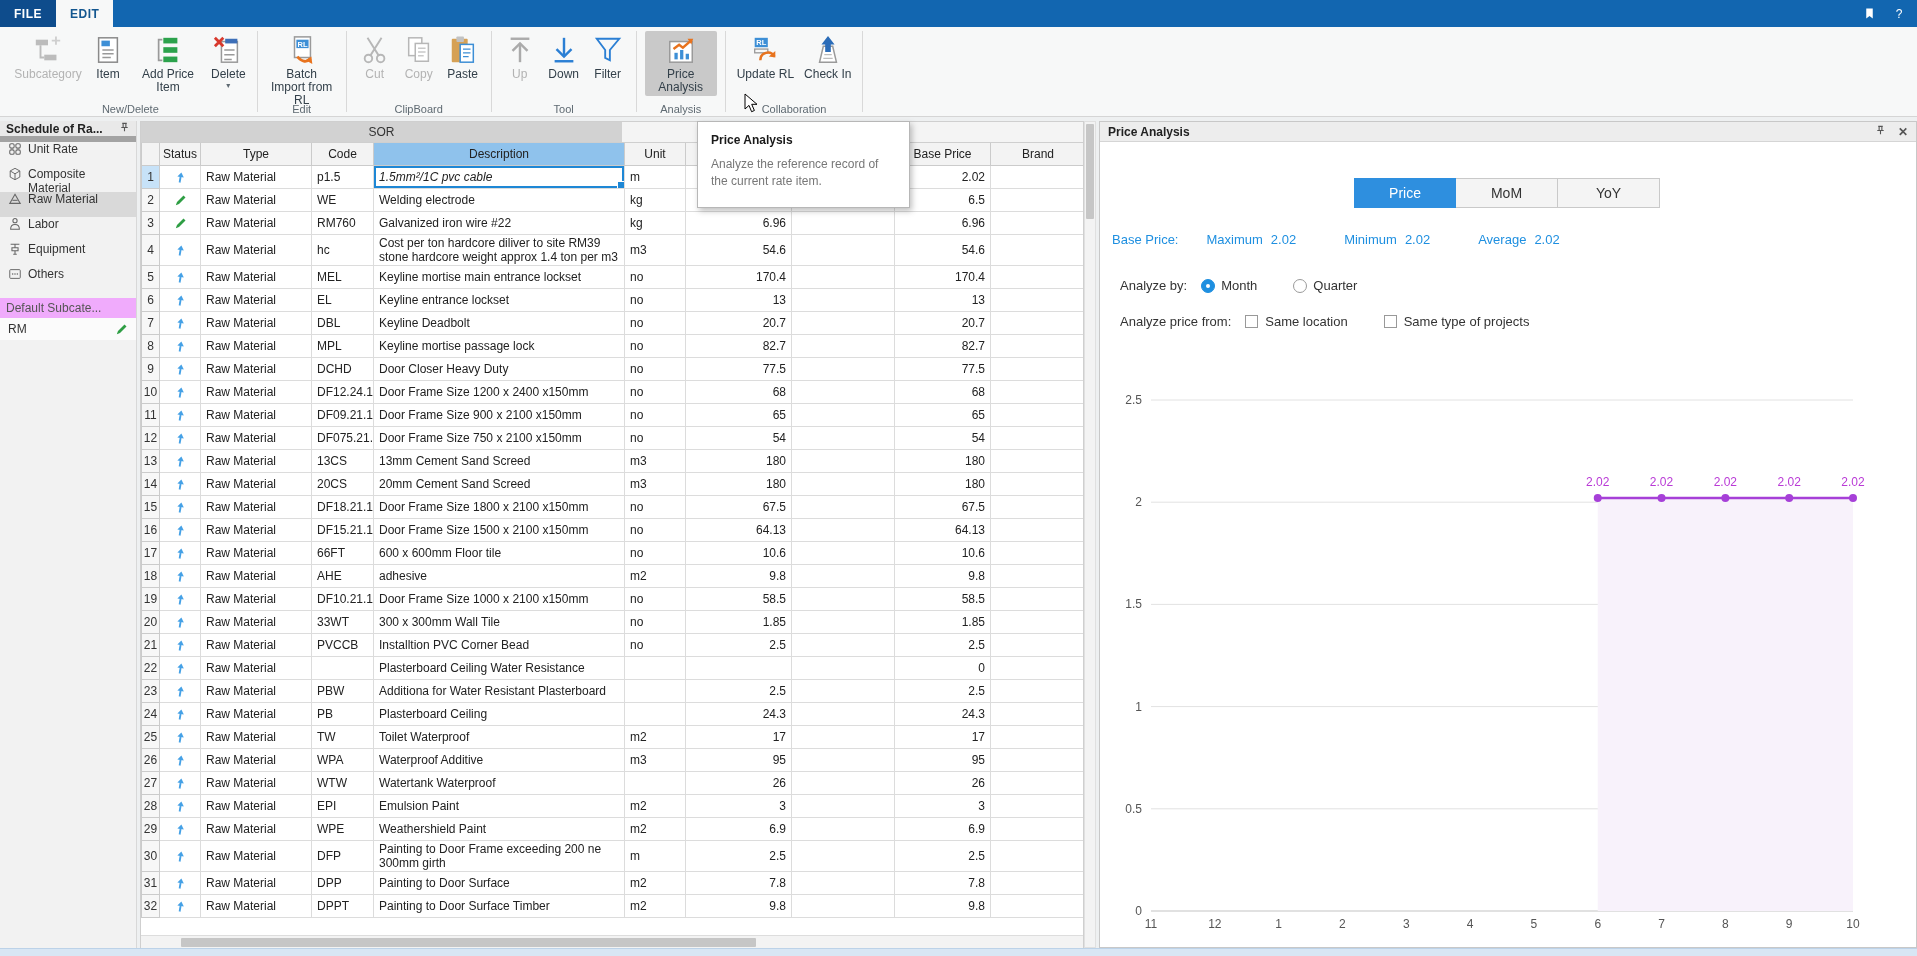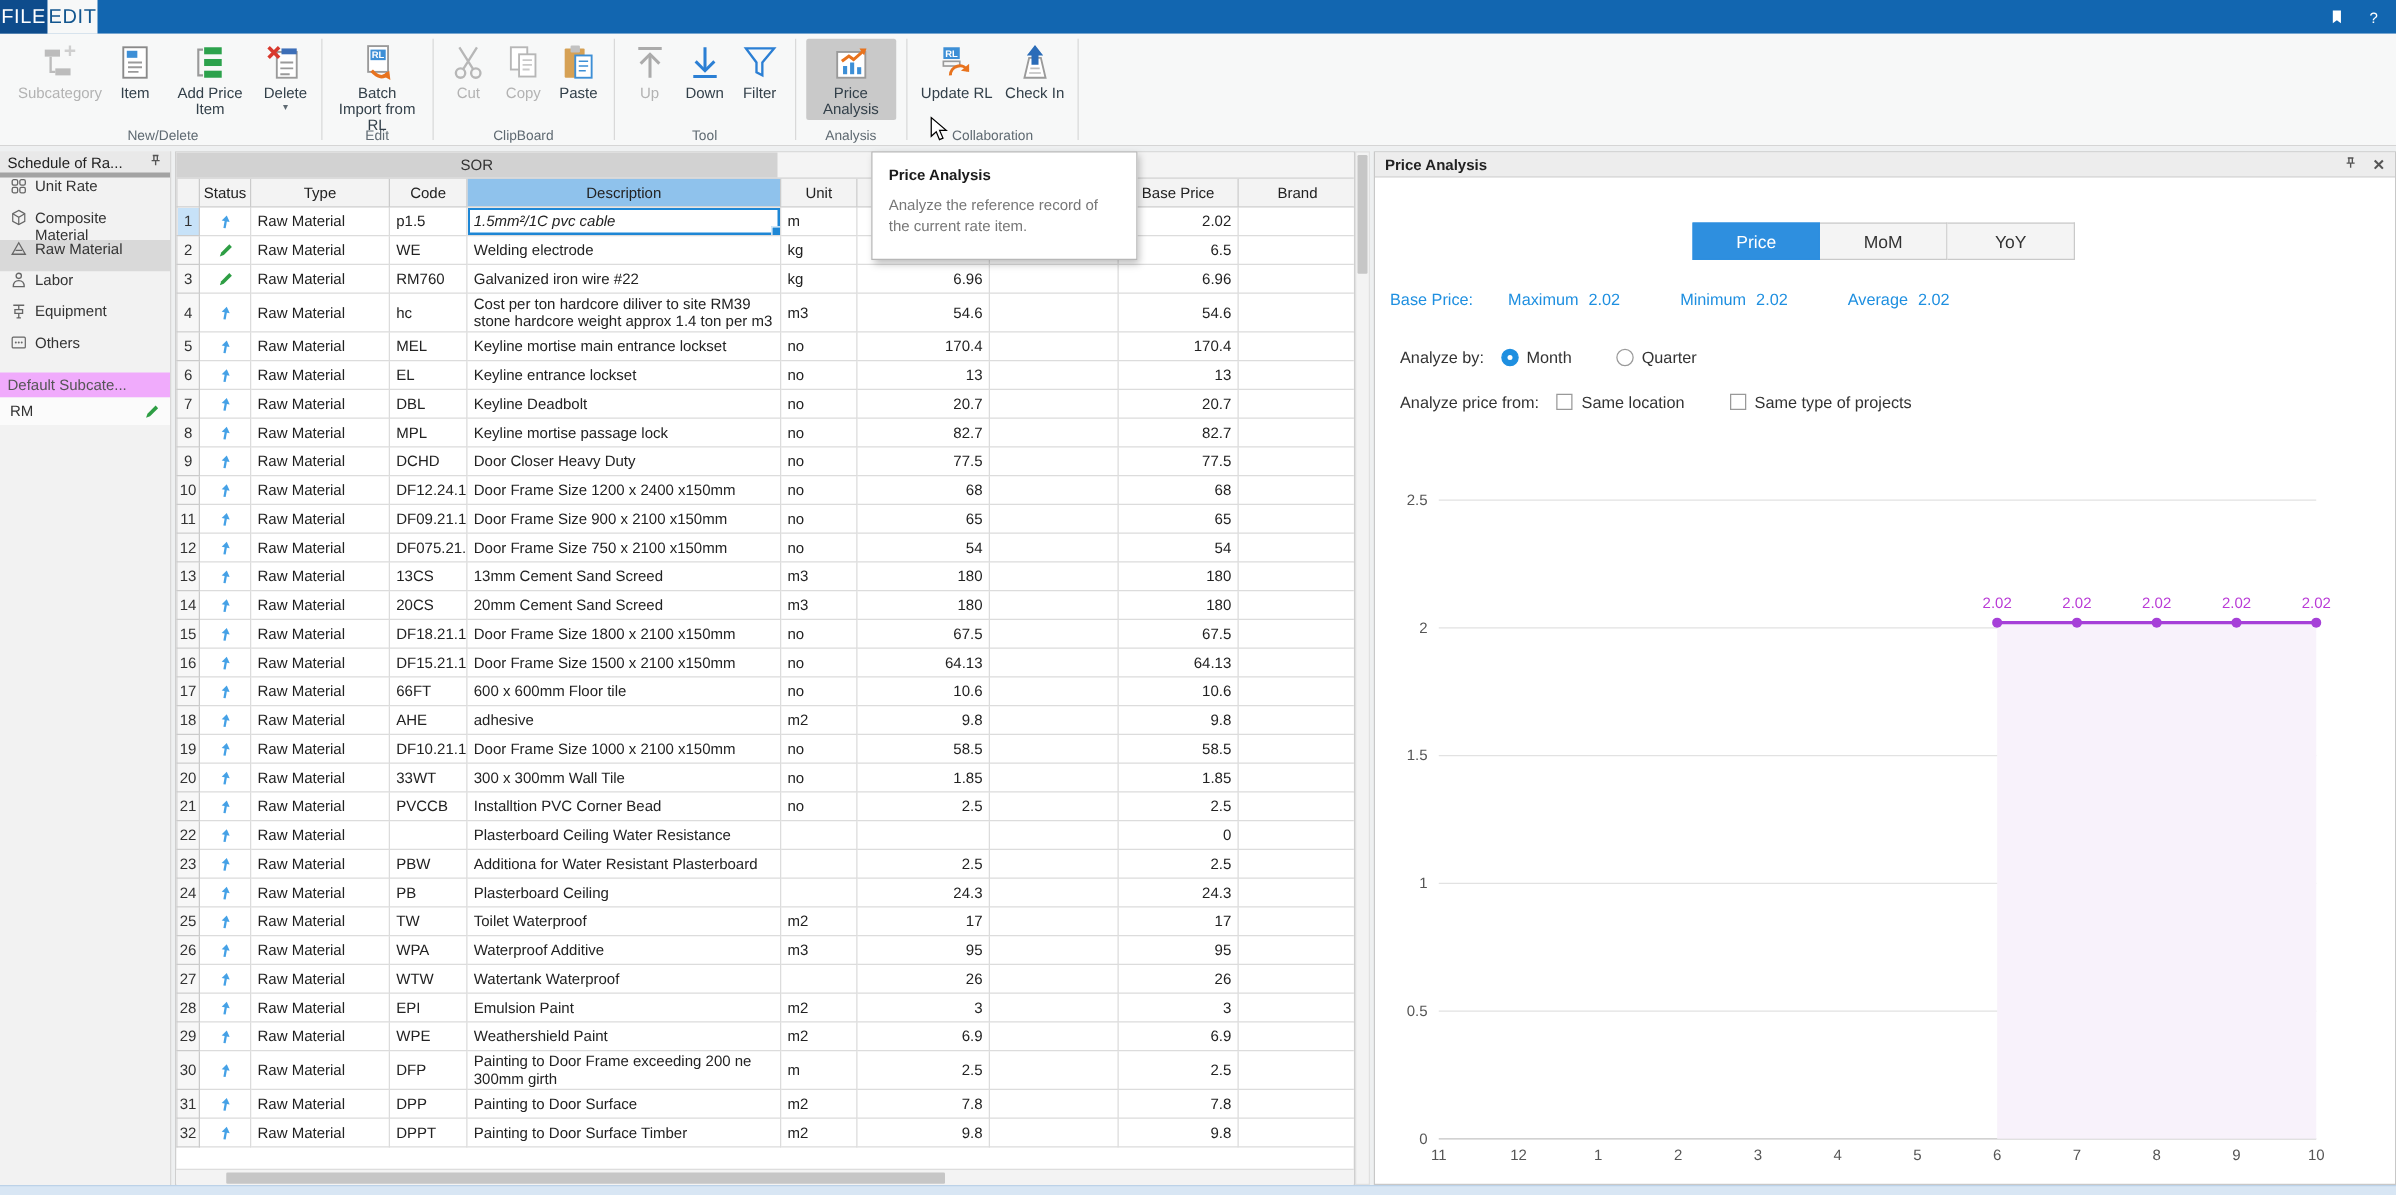--- a/index.html
+++ b/index.html
@@ -1,21 +1,21 @@
 <!DOCTYPE html>
 <html><head>
 <meta charset="utf-8">
 <style>
   * { margin:0; padding:0; box-sizing:border-box; }
   html,body { width:1917px; height:956px; overflow:hidden; background:#fff;
     font-family:"Liberation Sans", sans-serif; font-size:12px; color:#222; }
 
   
   .titlebar { position:absolute; left:0; top:0; width:1917px; height:27px; background:#1266b0; display:flex; align-items:stretch; }
-  .tb-tab { padding:0 1px; display:flex; align-items:center; font-weight:normal; font-size:16px; letter-spacing:.5px; cursor:default; }
+  .tb-tab { padding:0 14px; display:flex; align-items:center; font-weight:bold; font-size:12px; letter-spacing:.5px; cursor:default; }
   .tb-file { background:#0e4c8c; color:#fff; }
   .tb-edit { background:#f7f8f8; color:#13568f; }
   .tb-right { margin-left:auto; display:flex; align-items:center; gap:14px; padding-right:10px; color:#fff; }
   .tb-ico { width:16px; height:16px; display:flex; align-items:center; justify-content:center; font-size:12px; color:#fff; }
 
   
   .ribbon { position:absolute; left:0; top:27px; width:1917px; height:90px; background:#f7f8f8; border-bottom:1px solid #d5d5d5; display:flex; align-items:stretch; padding-left:4px; }
   .rgroup { position:relative; display:flex; flex-direction:column; padding:4px 8px 14px 8px; }
   .rrow { display:flex; align-items:flex-start; gap:4px; flex:1; }
   .glabel { position:absolute; left:0; right:0; bottom:1px; text-align:center; font-size:11px; color:#5f6a72; }
@@ -24,21 +24,21 @@
   .rbtn.pressed { background:#c9c9c9; }
   .ric { width:34px; height:34px; display:flex; align-items:center; justify-content:center; }
   .ric svg { width:30px; height:30px; }
   .rlb { margin-top:1px; text-align:center; font-size:12px; color:#33404a; line-height:13px; }
   .rbtn.disabled .rlb { color:#b3b3b3; }
   .caret { font-size:8px; color:#5f6a72; line-height:8px; margin-top:1px; }
 
   
   .main { position:absolute; left:0; top:117px; width:1917px; height:831px; background:#eef0f1; }
   .sidebar { position:absolute; left:0; top:4px; width:137px; height:827px; background:#f2f2f2; border-right:1px solid #d8d8d8; }
-  .sb-header { height:21px; background:#e9e9e9; border-bottom:4px solid #a3a3a3; display:flex; align-items:center; padding:0 6px; font-weight:normal; color:#222; }
+  .sb-header { height:21px; background:#e9e9e9; border-bottom:6px solid #a3a3a3; display:flex; align-items:center; padding:0 6px; font-weight:bold; color:#222; }
   .sb-header .pin { margin-left:auto; color:#555; }
   .sb-item { height:25px; display:flex; align-items:flex-start; gap:6px; padding:0 6px 0 8px; color:#333; cursor:default; }
   .sb-item.selected { background:#d9d9d9; }
   .sb-item svg { width:14px; height:14px; }
   .sb-subhead { height:20px; background:#f0abfc; color:#555; display:flex; align-items:center; padding:0 6px; margin-top:6px; }
   .sb-leaf { height:22px; display:flex; align-items:center; padding:0 8px; background:#fbfbfb; color:#333; }
   .sb-leaf svg { width:13px; height:13px; margin-left:auto; }
 
   
   .table-area { position:absolute; left:140px; top:4px; width:944px; height:827px; background:#fff; border:1px solid #cfcfcf; }

